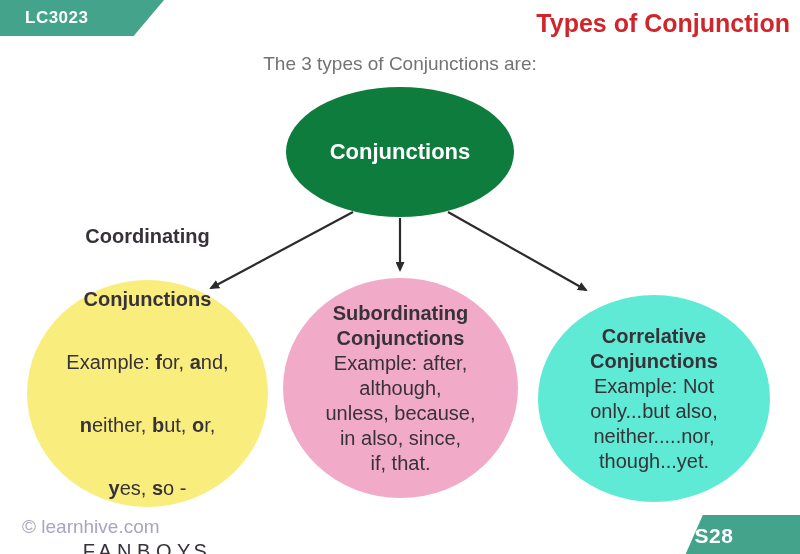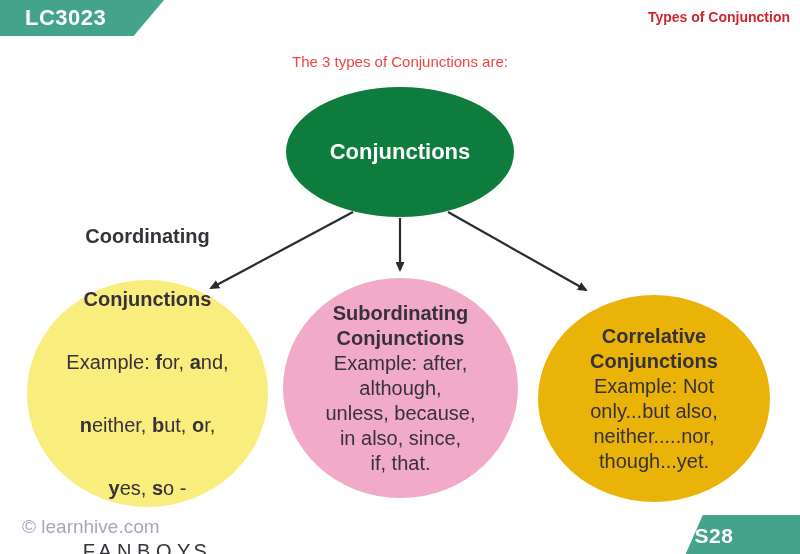--- a/index.html
+++ b/index.html
@@ -7,31 +7,31 @@
     position:relative; width:800px; height:554px; background:#ffffff;
     overflow:hidden; font-family:"Liberation Sans", sans-serif;
   }
   
   .code-badge {
     position:absolute; left:0; top:0; width:164px; height:36px;
     clip-path:polygon(0 0, 100% 0, 81.5% 100%, 0 100%);
     display:flex; align-items:center;
   }
   .code-badge span {
-    color:#ffffff; font-weight:bold; font-size:22px; padding-left:25px; letter-spacing:0.5px;text-align:right;
+    color:#ffffff; font-weight:bold; font-size:17px; padding-left:25px; letter-spacing:0.5px;text-align:right;
   }
   
   .page-title {
     position:absolute; right:10px; top:9px;
-    font-weight:bold; font-size:14px;
+    font-weight:bold; font-size:25px;
   }
   
   .intro {
     position:absolute; left:0; top:53px; width:100%;
-    text-align:center; font-size:15px; color:#ef4444;
+    text-align:center; font-size:19px; color:#737373;
   }
   
   .root-ellipse {
     position:absolute; left:286px; top:87px; width:228px; height:130px;
     border-radius:50%; display:flex; align-items:center; justify-content:center;
   }
   .root-ellipse span { color:#ffffff; font-weight:bold; font-size:22px; }
   
   .arrows { position:absolute; left:0; top:0; pointer-events:none; }
   
@@ -97,21 +97,21 @@
   <div class="circle c2" style="background: rgb(242, 170, 201); align-items: center;">
       <div><b>Subordinating</b></div>
       <div><b>Conjunctions</b></div>
       <div><span>Example: after,</span></div>
       <div><span>although,</span></div>
       <div><span>unless, because,</span></div>
       <div><span>in also, since,</span></div>
       <div><span>if, that.</span></div>
     </div>
 
-  <div class="circle c3" style="background: #eab308;">
+  <div class="circle c3" style="background: #5eead4;">
       <div><b>Correlative</b></div>
       <div><b>Conjunctions</b></div>
       <div><span>Example: Not</span></div>
       <div><span>only...but also,</span></div>
       <div><span>neither.....nor,</span></div>
       <div><span>though...yet.</span></div>
     </div>
 
   <div class="copyright" style="color: rgb(166, 166, 194);">© learnhive.com</div>
 

